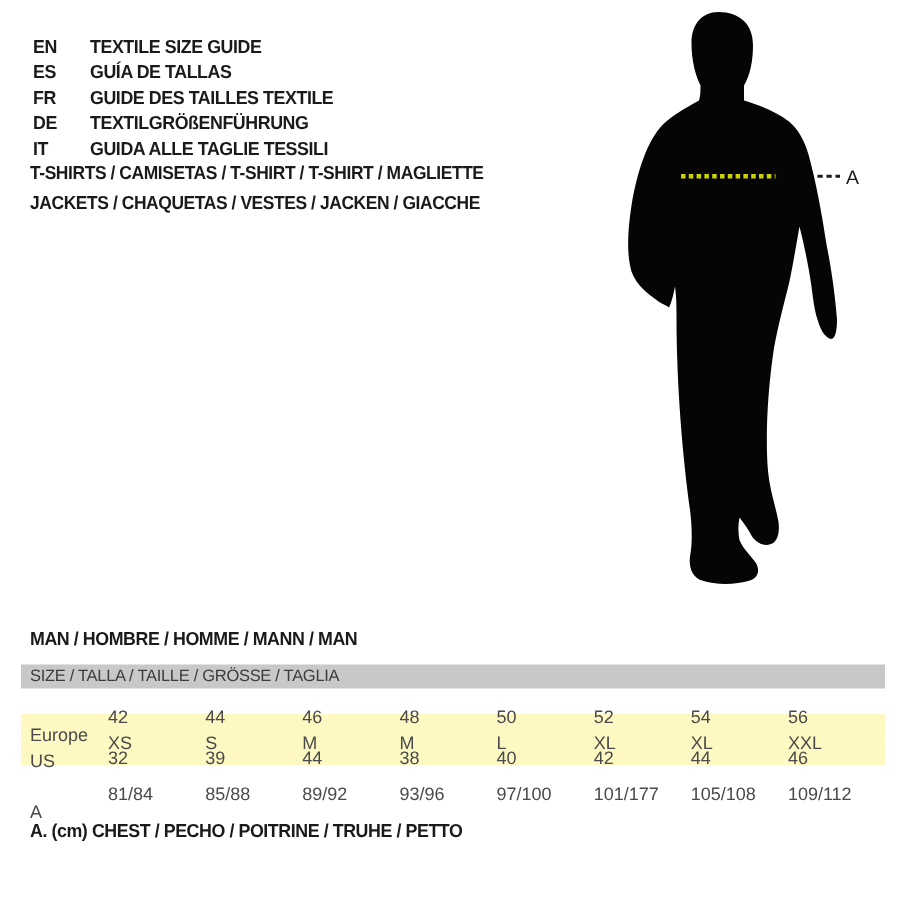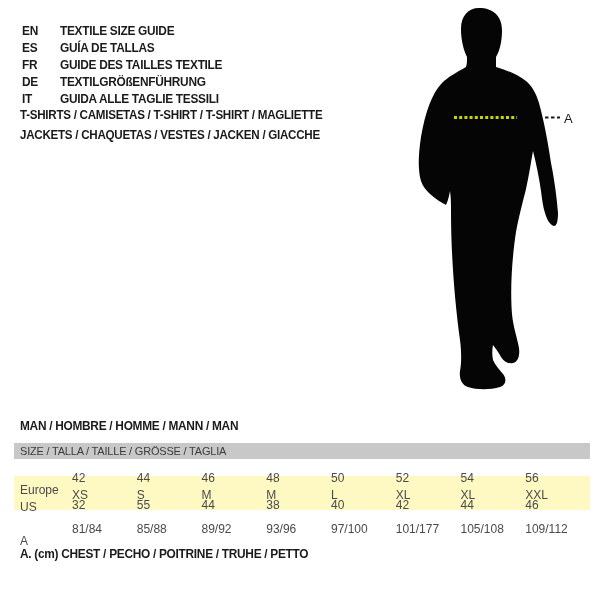--- a/index.html
+++ b/index.html
@@ -103,21 +103,21 @@
     <div class="t-cell">M</div>
     <div class="t-cell">L</div>
     <div class="t-cell">XL</div>
     <div class="t-cell">XL</div>
     <div class="t-cell">XXL</div>
   </div>
 
   <div class="t-row striped">
     <div class="t-label"></div>
     <div class="t-cell">32</div>
-    <div class="t-cell">55</div>
+    <div class="t-cell">39</div>
     <div class="t-cell">44</div>
     <div class="t-cell">38</div>
     <div class="t-cell">40</div>
     <div class="t-cell">42</div>
     <div class="t-cell">44</div>
     <div class="t-cell">46</div>
   </div>
 
   <div class="t-row last">
     <div class="t-label">A</div>

